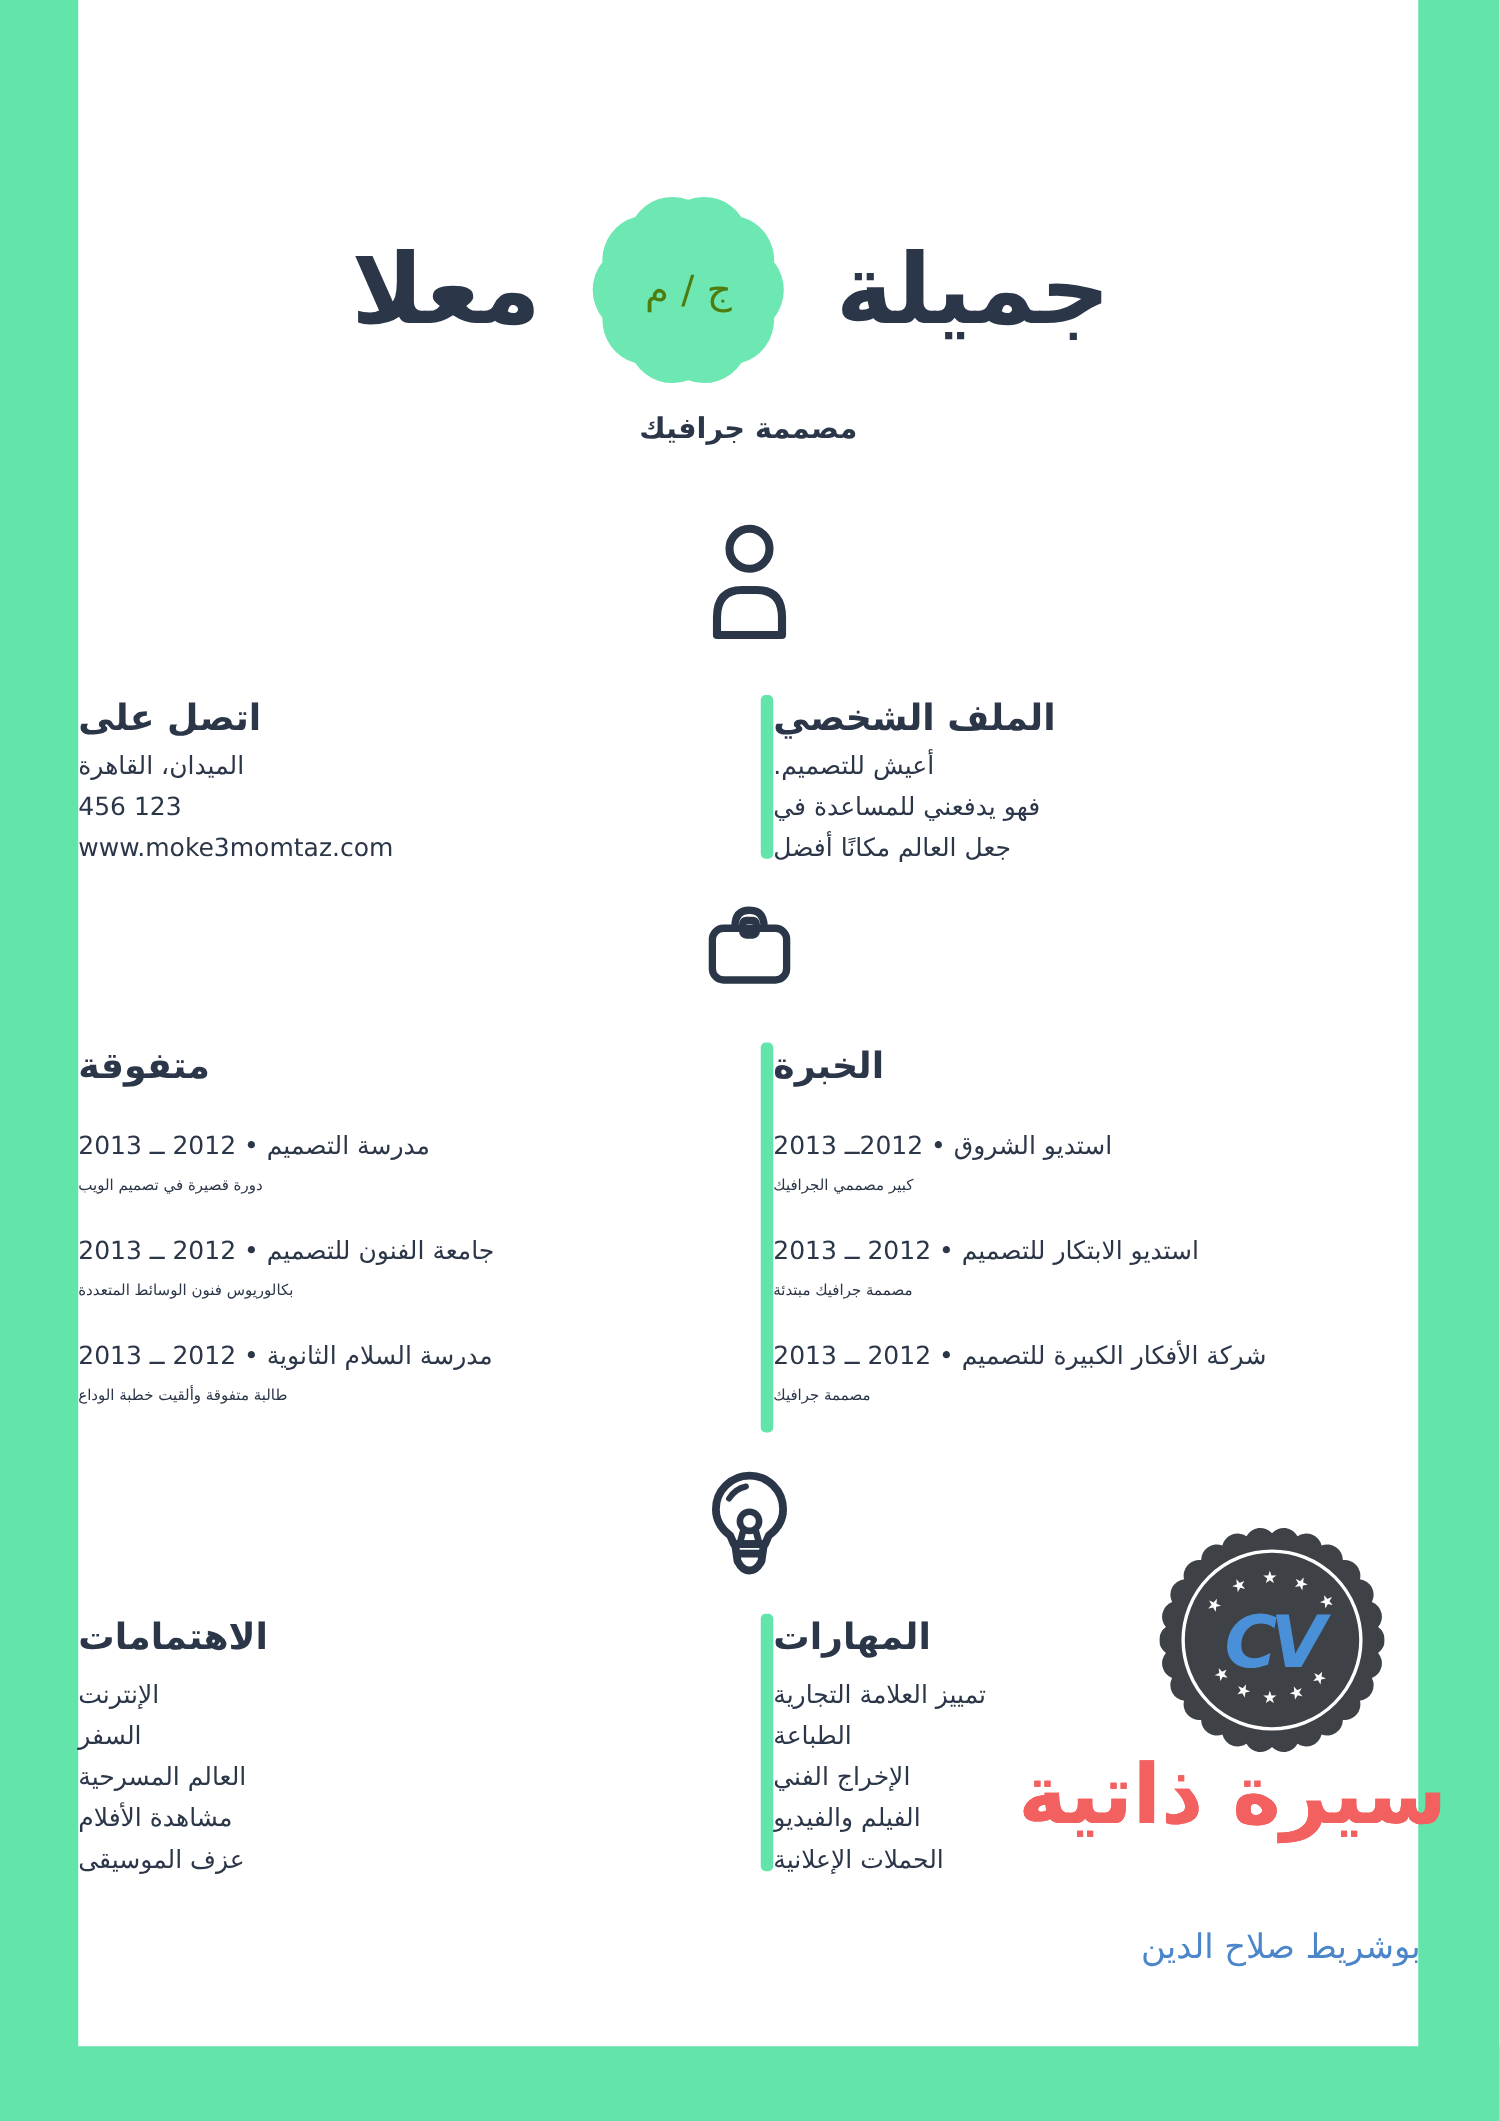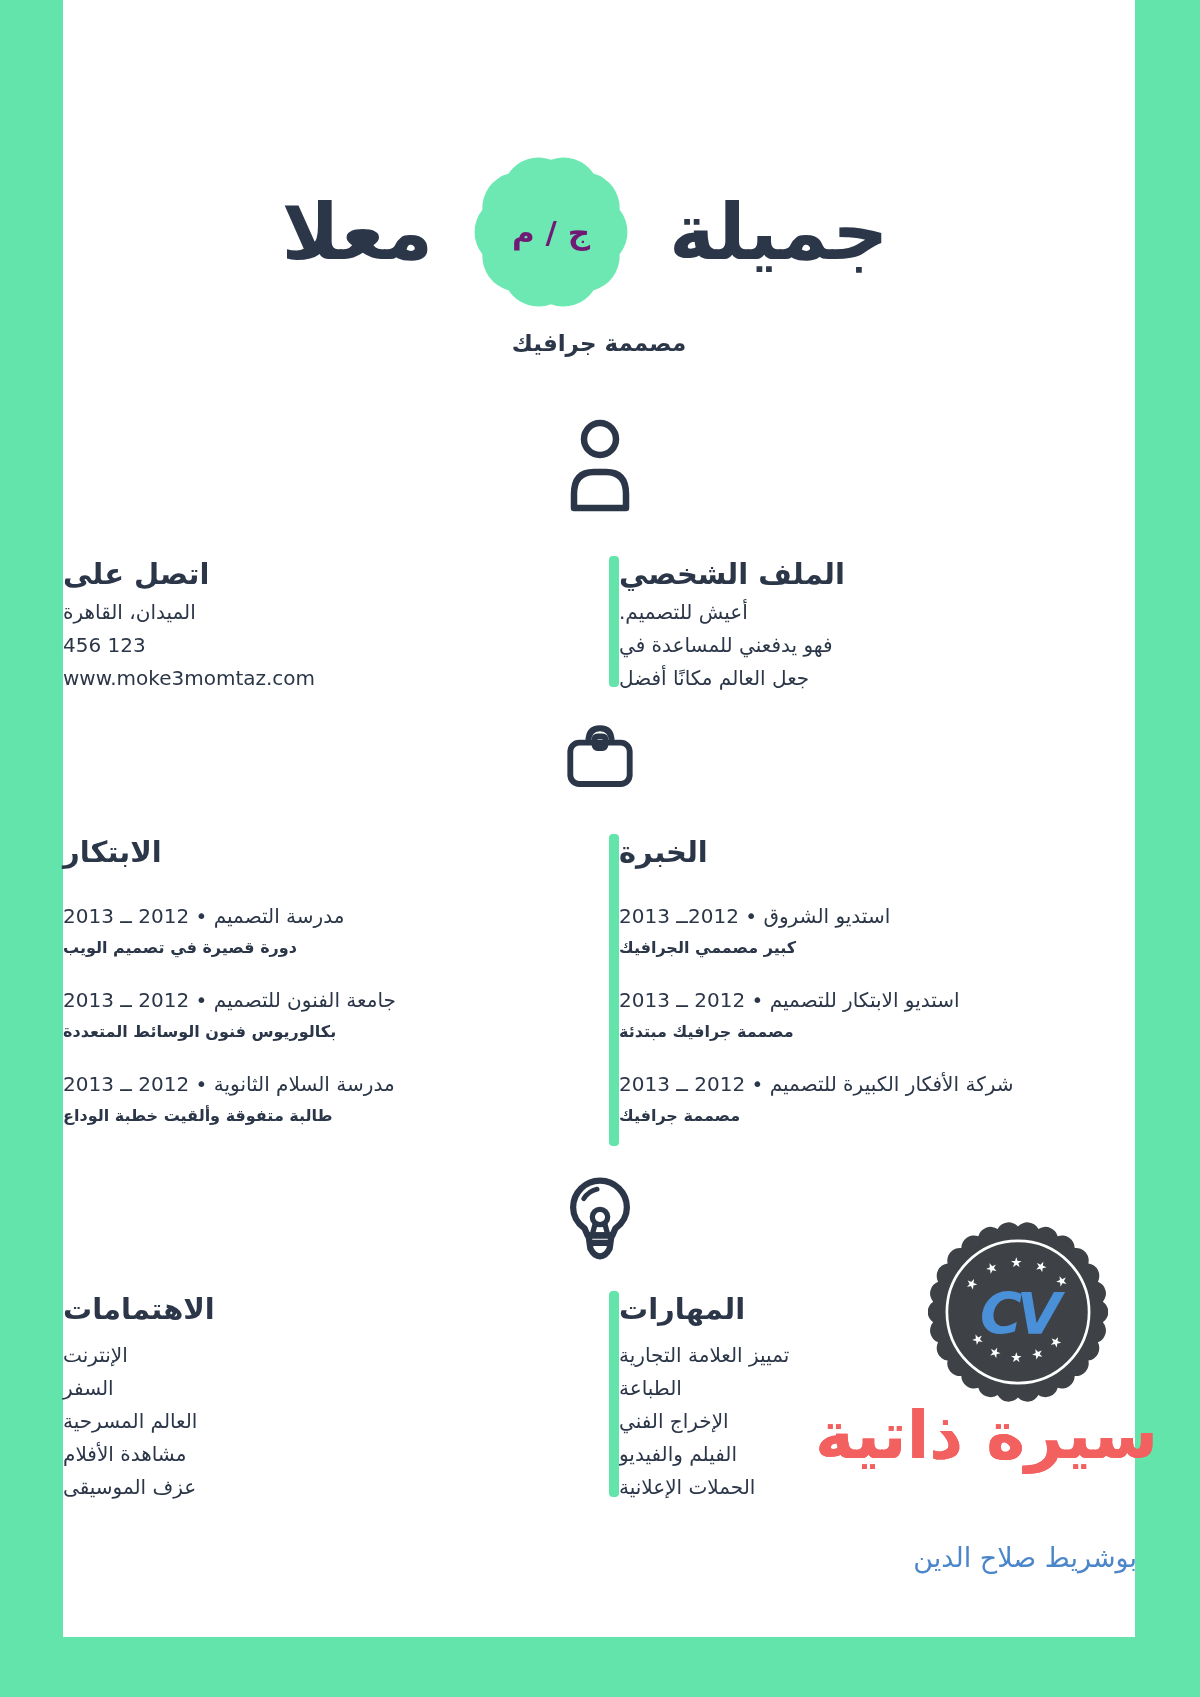--- a/index.html
+++ b/index.html
@@ -20,21 +20,21 @@
   
   .name-row{
     position:absolute;top:150px;left:-30px;right:0;height:164px;z-index:2;
     display:flex;justify-content:center;align-items:center;gap:36px;direction:rtl;
   }
   .name{font-size:78px;font-weight:bold;line-height:1;color:var(--navy);letter-spacing:-1px;}
   .monogram{position:relative;width:164px;height:164px;flex:none;}
   .monogram svg{position:absolute;inset:0;width:100%;height:100%;}
   .mono-text{
     position:absolute;inset:0;display:flex;align-items:center;justify-content:center;
-    color:#701a75;font-size:31px;font-weight:bold;direction:rtl;
+    color:#4d7c0f;font-size:31px;font-weight:normal;direction:rtl;
   }
   .subtitle{
     position:absolute;top:330px;left:0;right:2px;text-align:center;
     font-size:23px;font-weight:bold;color:var(--navy);z-index:2;
   }
 
   
   .cicon{position:absolute;left:600px;transform:translateX(-50%);z-index:2;}
   .oicon *{stroke:var(--navy);fill:none;stroke-width:6.5;stroke-linecap:round;stroke-linejoin:round;}
 
@@ -46,21 +46,21 @@
   .vbar{width:10px;border-radius:4px;background:var(--green);flex:none;align-self:stretch;}
   .col{flex:1;min-width:0;}
   .col-first{text-align:left;box-sizing:border-box;}
   .col-second{text-align:left;padding-right:30px;box-sizing:border-box;}
   .sec-title{margin:0;font-size:29px;font-weight:bold;line-height:36px;color:var(--navy);}
   .lines{margin-top:4px;}
   .lines div{font-size:20px;line-height:33px;}
   .entries{margin-top:30px;}
   .entry{margin-bottom:20px;}
   .entry-h{font-size:20px;font-weight:normal;line-height:32px;}
-  .entry-d{font-size:16px;line-height:32px;font-weight:bold;}
+  .entry-d{font-size:12px;line-height:32px;}
   .items{margin-top:12px;}
   .items div{font-size:20px;line-height:33px;}
 
   
   .stamp{position:absolute;left:928px;top:1222px;width:180px;height:180px;z-index:2;}
   .stamp svg{width:100%;height:100%;}
   .stamp-body{fill:var(--stamp-dark);}
   .stamp-ring{fill:none;stroke:#ffffff;stroke-width:3;}
   .stamp-stars{fill:#ffffff;font-size:15px;letter-spacing:4px;font-family:"DejaVu Sans",sans-serif;}
   .stamp-cv{
@@ -144,21 +144,21 @@
           <div class="entry-d">مصممة جرافيك مبتدئة</div>
         </div>
         <div class="entry">
           <div class="entry-h">شركة الأفكار الكبيرة للتصميم • 2012 ــ 2013</div>
           <div class="entry-d">مصممة جرافيك</div>
         </div>
       </div>
     </div>
     <div class="vbar"></div>
     <div class="col col-second">
-      <h2 class="sec-title">الابتكار</h2>
+      <h2 class="sec-title">متفوقة</h2>
       <div class="entries">
         <div class="entry">
           <div class="entry-h">مدرسة التصميم • 2012 ــ 2013</div>
           <div class="entry-d">دورة قصيرة في تصميم الويب</div>
         </div>
         <div class="entry">
           <div class="entry-h">جامعة الفنون للتصميم • 2012 ــ 2013</div>
           <div class="entry-d">بكالوريوس فنون الوسائط المتعددة</div>
         </div>
         <div class="entry">

